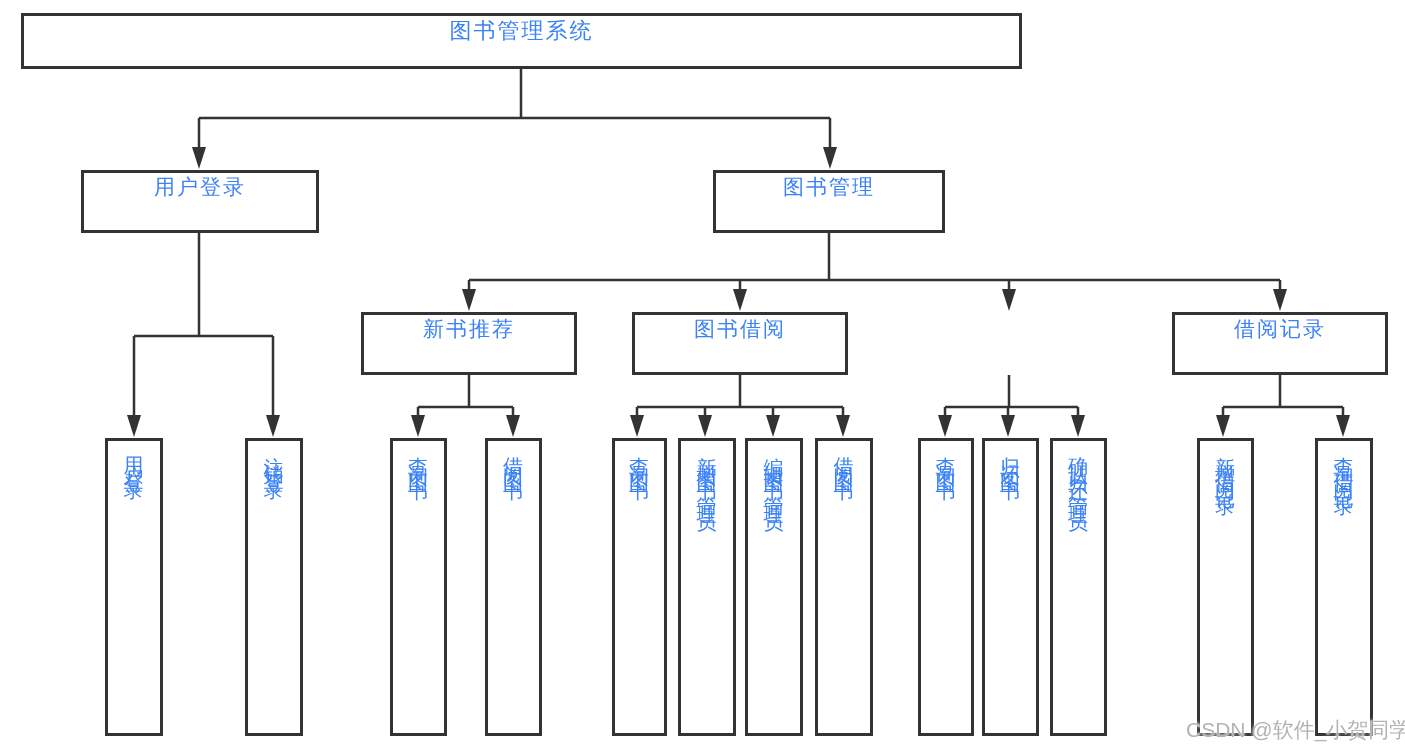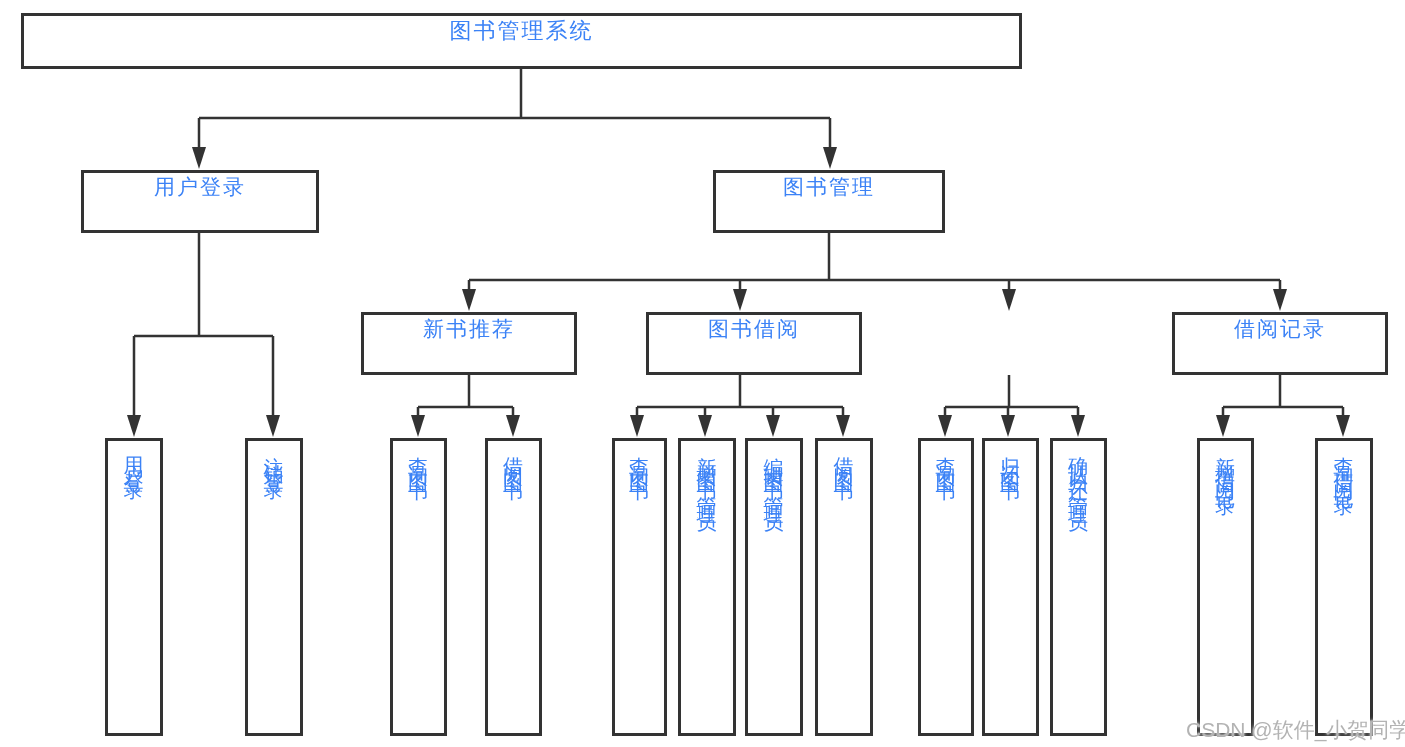--- a/index.html
+++ b/index.html
@@ -100,21 +100,21 @@
   <div class="box" style="left:81px; top:170px; width:238px; height:63px;">
     <span class="lbl">用户登录</span>
   </div>
   <div class="box" style="left:361px; top:312px; width:216px; height:63px;">
     <span class="lbl">新书推荐</span>
   </div>
 
   <div class="box" style="left:713px; top:170px; width:232px; height:63px;">
     <span class="lbl">图书管理</span>
   </div>
-  <div class="box" style="left:632px; top:312px; width:216px; height:63px;margin-left:14px;">
+  <div class="box" style="left:632px; top:312px; width:216px; height:63px;">
     <span class="lbl">图书借阅</span>
   </div>
   <div class="box" style="left:1172px; top:312px; width:216px; height:63px;">
     <span class="lbl">借阅记录</span>
   </div>
 
   <div class="box leaf" style="left:105px; top:438px; width:58px; height:298px;">
     <span class="lbl">用户登录</span>
   </div>
   <div class="box leaf" style="left:245px; top:438px; width:58px; height:298px;">

